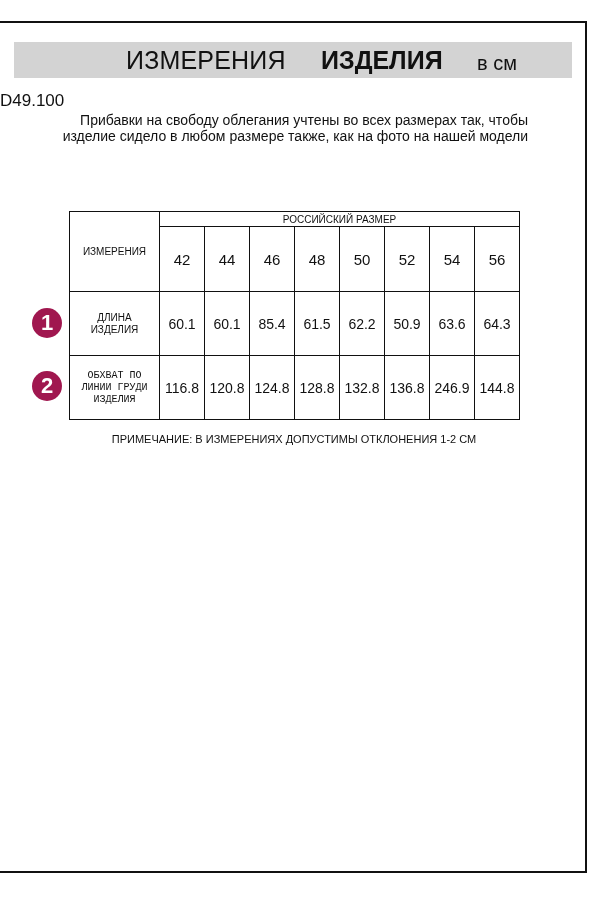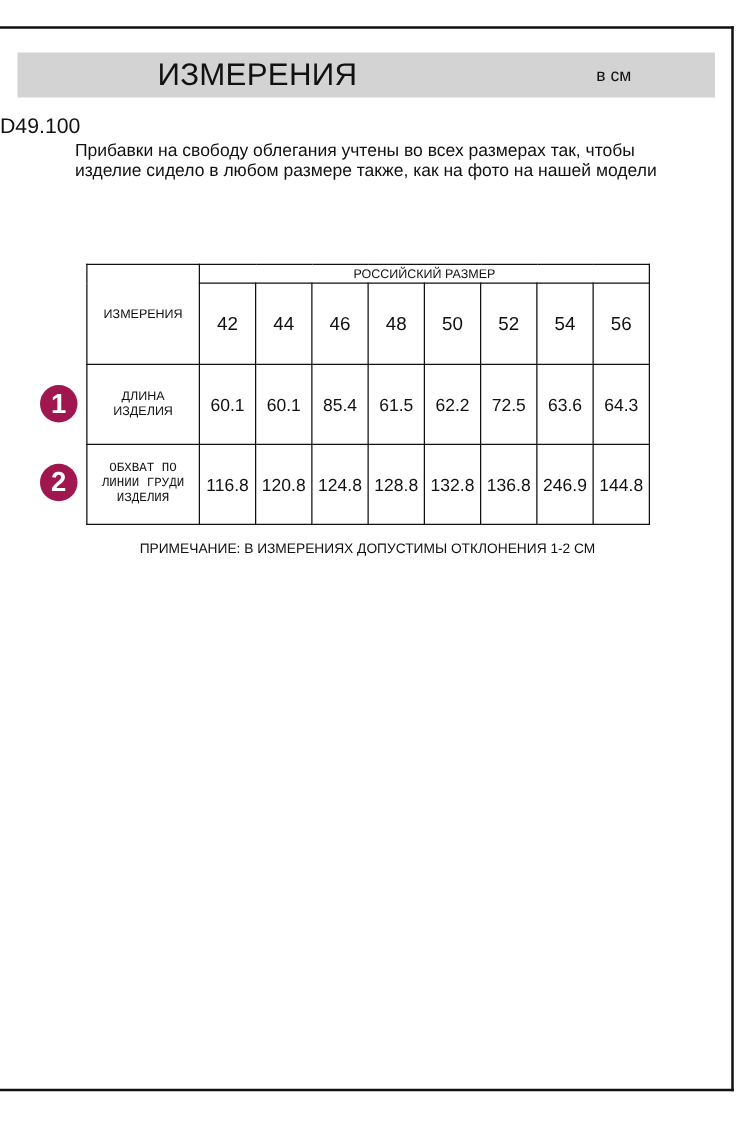--- a/index.html
+++ b/index.html
@@ -4,23 +4,23 @@
 <style>
   html, body { margin: 0; padding: 0; background: #ffffff; }
   body { width: 600px; height: 900px; position: relative; overflow: hidden;
          font-family: "Liberation Sans", sans-serif; color: #111; }
   .frame { position: absolute; left: -2px; top: 21px; width: 589px; height: 852px;
            border: 2px solid #111; border-left: none; box-sizing: border-box; }
   .banner { position: absolute; left: 14px; top: 42px; width: 558px; height: 36px;
             background: #d3d3d3; }
   .banner .t1 { position: absolute; left: 112px; top: 4px; font-size: 25px; font-weight: normal; letter-spacing: 0.2px; }
   .banner .t2 { position: absolute; left: 307px; top: 4px; font-size: 25px; font-weight: bold; }
-  .banner .t3 { position: absolute; left: 463px; top: 10px; font-size: 14px; }
+  .banner .t3 { position: absolute; left: 463px; top: 10px; font-size: 20px; }
   .code { position: absolute; left: 0; width: 588px; top: 91px; text-align: left; font-size: 17px; }
-  .desc { position: absolute; left: 60px; width: 468px; top: 112px; text-align: left;
+  .desc { position: absolute; left: 60px; width: 468px; top: 112px; text-align: right;
           font-size: 14px; line-height: 16px; }
   table.sizes { position: absolute; left: 69px; top: 211px; border-collapse: collapse; }
   table.sizes td { border: 1.5px solid #111; text-align: center; padding: 0; }
   td.mh { width: 89px; font-size: 10px; }
   td.grp { height: 14px; font-size: 10px; }
   td.sz { width: 44px; height: 64px; font-size: 15px; font-weight: normal; }
   td.lbl { font-size: 10px; line-height: 12px; }
   td.val { height: 63px; font-size: 14px; }
   .badge { position: absolute; width: 30px; height: 30px; border-radius: 50%;
            background: #a0174f; color: #fff; font-weight: bold; font-size: 22px;
@@ -28,20 +28,21 @@
   .note { position: absolute; left: 0; width: 588px; top: 433px; text-align: center;
           font-size: 11px; font-weight: normal; }
 </style>
 </head>
 <body>
 
 <div class="frame"></div>
 
 <div class="banner">
   <span class="t1">ИЗМЕРЕНИЯ</span>
+  <span class="t2">ИЗДЕЛИЯ</span>
   <span class="t3">в см</span>
 </div>
 
 <div class="code">D49.100</div>
 <div class="desc">Прибавки на свободу облегания учтены во всех размерах так, чтобы изделие сидело в любом размере также, как на фото на нашей модели</div>
 
 <div class="badge" style="left:32px; top:308px;">1</div>
 <div class="badge" style="left:32px; top:371px;">2</div>
 
 <table class="sizes">
@@ -60,21 +61,21 @@
     <td class="sz">54</td>
     <td class="sz">56</td>
   </tr>
   <tr>
     <td class="lbl" style="padding:0 14px;">ДЛИНА ИЗДЕЛИЯ</td>
     <td class="val">60.1</td>
     <td class="val">60.1</td>
     <td class="val">85.4</td>
     <td class="val">61.5</td>
     <td class="val">62.2</td>
-    <td class="val">72.5</td>
+    <td class="val">50.9</td>
     <td class="val">63.6</td>
     <td class="val">64.3</td>
   </tr>
   <tr>
     <td class="lbl" style="padding:0 4px;font-family:Liberation Mono, monospace;">ОБХВАТ ПО ЛИНИИ ГРУДИ ИЗДЕЛИЯ</td>
     <td class="val">116.8</td>
     <td class="val">120.8</td>
     <td class="val">124.8</td>
     <td class="val">128.8</td>
     <td class="val">132.8</td>

